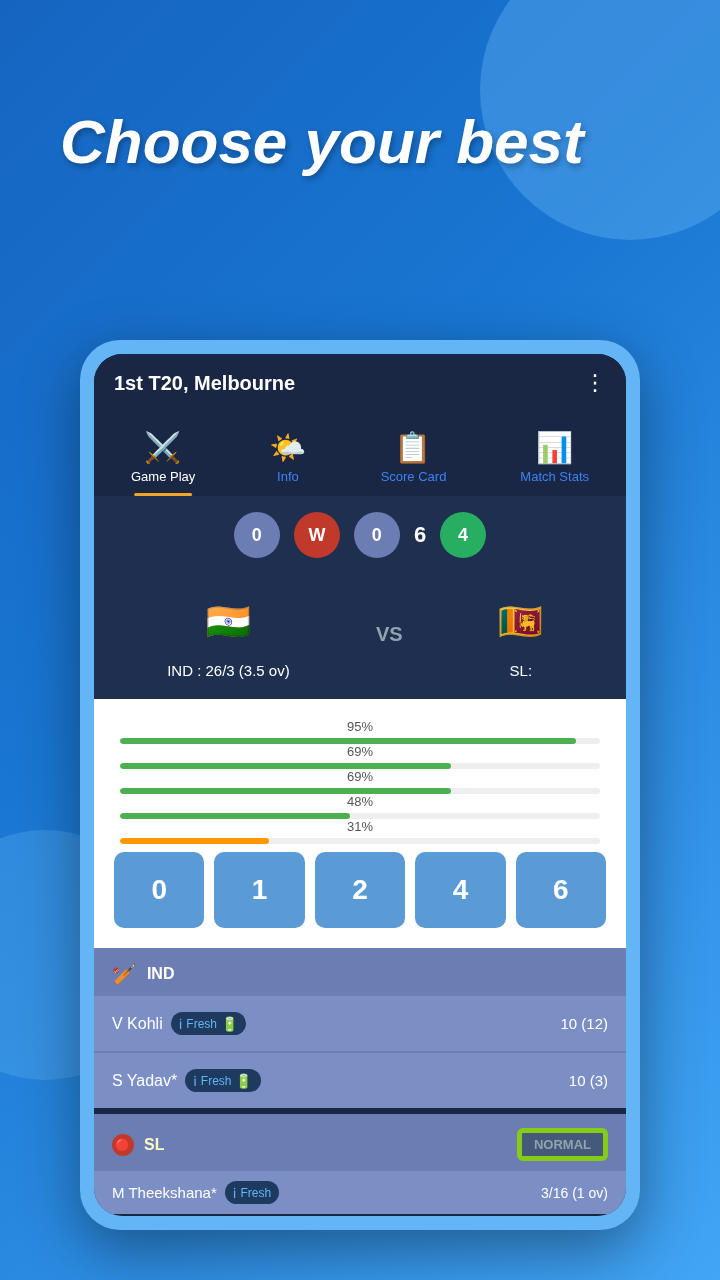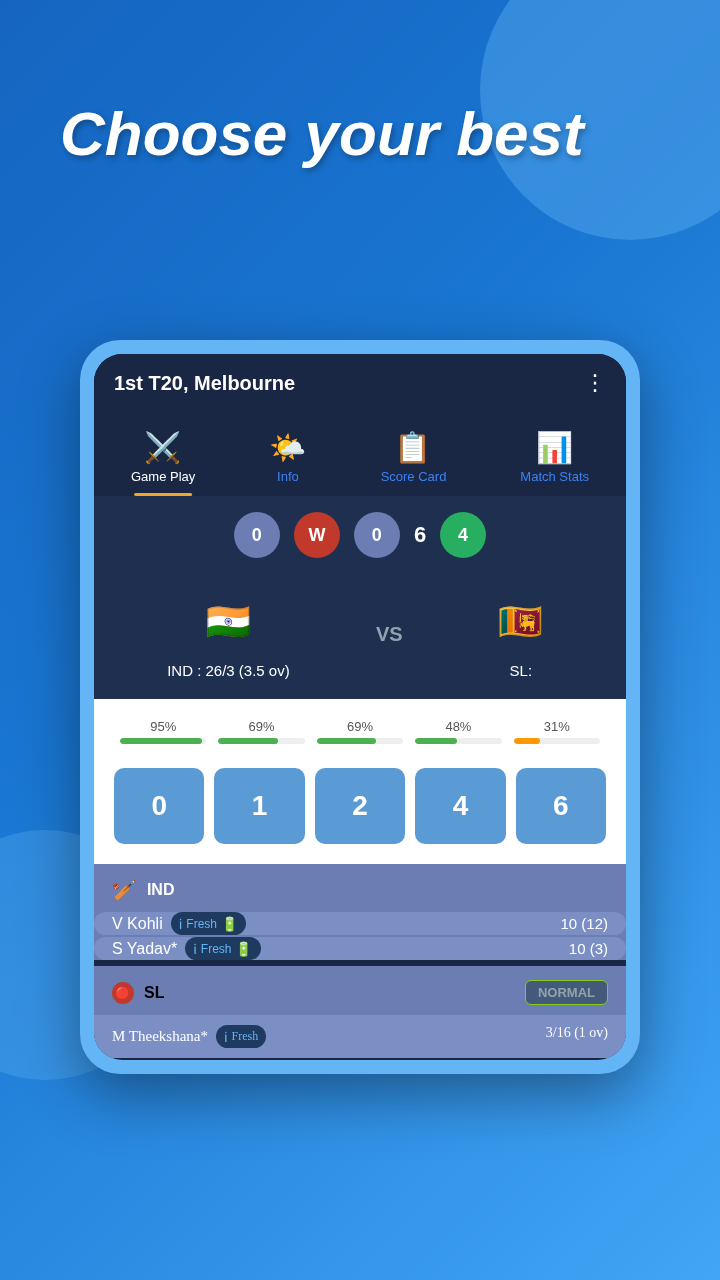--- a/index.html
+++ b/index.html
@@ -28,21 +28,21 @@
       bottom: 200px;
       left: -80px;
       width: 250px;
       height: 250px;
       background: rgba(100, 181, 246, 0.3);
       border-radius: 50%;
     }
 
     .hero-text {
       position: absolute;
-      top: 100px;
+      top: 108px;
       left: 60px;
       right: 60px;
       text-align: left;
       z-index: 10;
     }
     .hero-text h1 {
       font-size: 62px;
       font-weight: 900;
       color: white;
       line-height: 1.1;
@@ -190,21 +190,22 @@
 
     
     .shot-selection {
       background: white;
       padding: 20px;
       margin: 0;
     }
     .shot-percentages {
       display: flex;
       justify-content: space-around;
-      margin-bottom: 24px;
+      margin-bottom: 8px;
+      flex-direction: column;
     }
     .shot-col {
       display: flex;
       flex-direction: column;
       align-items: center;
       gap: 4px;
       flex: 1;
       padding: 0 6px;
     }
     .shot-pct {
@@ -259,24 +260,23 @@
     }
     .team-header-name {
       color: white;
       font-size: 16px;
       font-weight: bold;
     }
     .player-row {
       display: flex;
       justify-content: space-between;
       align-items: center;
-      padding: 0 18px;
+      padding: 16px 18px;
       background: #7b8fc4;
       margin-bottom: 2px;
-      border-radius: 17px;
     }
     .player-left {
       display: flex;
       align-items: center;
       gap: 8px;
     }
     .player-name {
       color: white;
       font-size: 16px;
       font-weight: 500;
@@ -322,41 +322,41 @@
       width: 22px;
       height: 22px;
       border-radius: 50%;
       background: #c0392b;
       display: flex;
       align-items: center;
       justify-content: center;
       font-size: 12px;
     }
     .sl-name {
-      color: #000000;
+      color: #fef9c3;
       font-size: 16px;
       font-weight: bold;
     }
     .normal-badge {
       background: #455a7a;
       color: #90a4ae;
-      border: 1px solid #84cc16;
+      border: 5px solid #84cc16;
       border-radius: 6px;
       padding: 4px 12px;
       font-size: 13px;
       font-weight: bold;
       text-align: right;
     }
     .bowl-row {
       display: flex;
       justify-content: space-between;
+      align-items: center;
       padding: 10px 18px;
       background: #7b8fc4;
       margin-bottom: 2px;
-      font-family: Liberation Serif, serif;
     }
     .bowl-left {
       display: flex;
       align-items: center;
       gap: 8px;
     }
     .bowl-name {
       color: white;
       font-size: 15px;
     }

